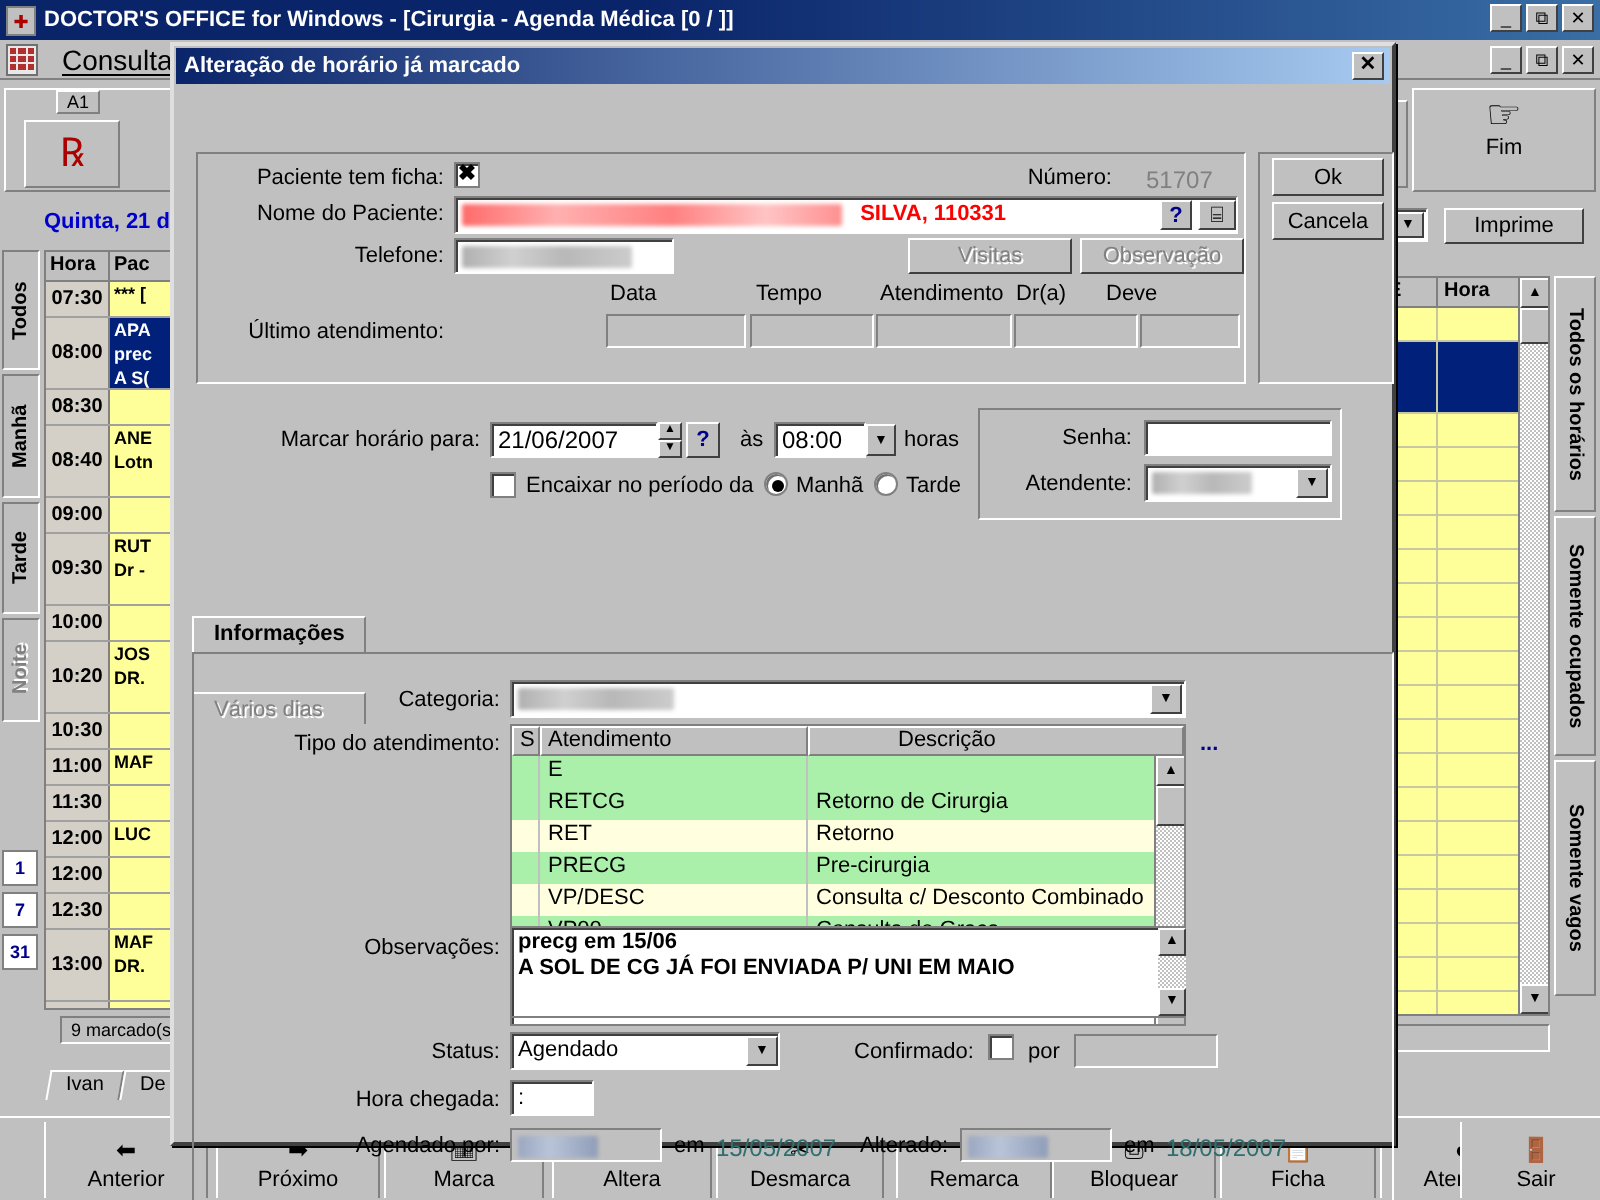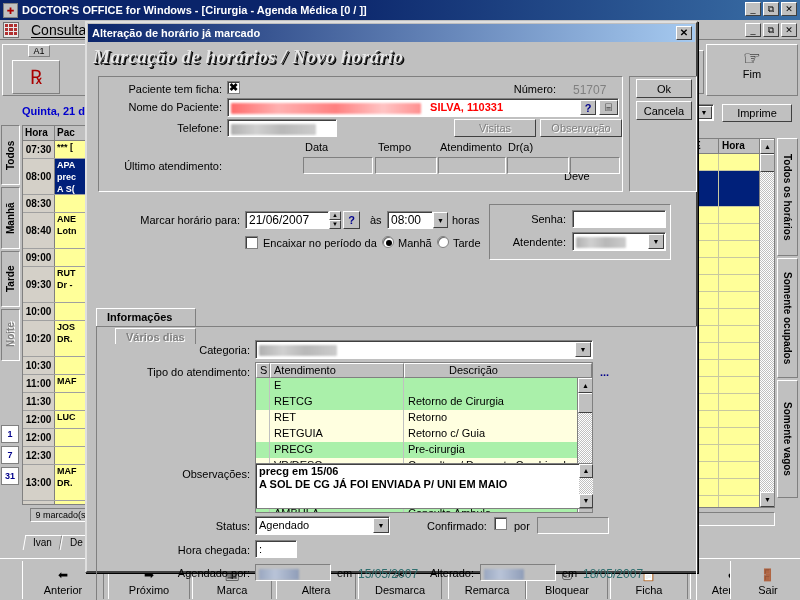--- a/index.html
+++ b/index.html
@@ -304,22 +304,22 @@
     font-size: 7px; text-align: center; display: flex; align-items: center; justify-content: center;
   }
 
   
   .dtabs { position: absolute; left: 6px; top: 238px; display: flex; flex-direction: column; }
   .dtab {
     background: #c0c0c0; border: 1px solid #fff; border-bottom: none;
     border-right-color: #808080; padding: 2px 10px 3px 10px; font-size: 11px;
     font-weight: bold; position: relative; top: 0;
   }
-  .dtab.inactive { font-weight: bold; color: #808080; text-shadow: 1px 1px 0 #fff;
-                   top: 2px; padding-bottom: 1px; margin-left: 19px; }
+  .dtab.inactive { font-weight: normal; color: #808080; text-shadow: 1px 1px 0 #fff;
+                   top: 20px; padding-bottom: 1px; }
 
   
   .listwrap {
     position: absolute; background: #fff;
     border: 1px solid #808080; box-shadow: inset 1px 1px 0 #404040;
     overflow: hidden;
   }
   .lhdr { display: flex; height: 15px; background: #c0c0c0; }
   .lhdr > div {
     border: 1px solid #fff; border-right-color: #808080; border-bottom-color: #808080;
@@ -694,21 +694,20 @@
           <div class="lbl" style="position: static;">Sair</div>
         </div>
       </div>
   </div>
 
   <div class="dialog">
     <div class="dlg-titlebar">
       <span>Alteração de horário já marcado</span>
     </div>
     <div class="dlg-close">✕</div>
-    <div class="dlg-heading">Marcação de horários / Novo horário</div>
 
     <div class="dlg-body">
 
       <div class="group" style="left:8px; top:6px; width:525px; height:116px;"></div>
 
       <div class="lbl r" style="left:20px; top:13px; width:112px;">Paciente tem ficha:</div>
       <div class="checkbox" style="left:137px; top:11px;">✖</div>
 
       <div class="lbl r" style="left:390px; top:13px; width:76px;">Número:</div>
       <div class="lbl" style="left:483px; top:13px; color:#808080; font-size:12px;">51707</div>
@@ -725,21 +724,21 @@
       <div class="field" style="left:137px; top:49px; width:110px; height:18px;">
         <span class="redaction" style="width:85px;"></span>
       </div>
       <div class="btn disabled" style="left:364px; top:49px; width:82px; height:18px;">Visitas</div>
       <div class="btn disabled" style="left:450px; top:49px; width:82px; height:18px;">Observação</div>
 
       <div class="lbl" style="left:215px; top:71px;">Data</div>
       <div class="lbl" style="left:288px; top:71px;">Tempo</div>
       <div class="lbl" style="left:350px; top:71px;">Atendimento</div>
       <div class="lbl" style="left:418px; top:71px;">Dr(a)</div>
-      <div class="lbl" style="left:474px; top:71px;margin-top:29px;">Deve</div>
+      <div class="lbl" style="left:463px; top:71px;">Deve</div>
 
       <div class="lbl r" style="left:20px; top:90px; width:112px;">Último atendimento:</div>
       <div class="field gray" style="left:213px; top:87px; width:70px; height:17px;"></div>
       <div class="field gray" style="left:285px; top:87px; width:62px; height:17px;"></div>
       <div class="field gray" style="left:348px; top:87px; width:68px; height:17px;"></div>
       <div class="field gray" style="left:417px; top:87px; width:62px; height:17px;"></div>
       <div class="field gray" style="left:480px; top:87px; width:50px; height:17px;"></div>
 
       <div class="group" style="left:539px; top:6px; width:68px; height:116px;"></div>
       <div class="btn" style="left:546px; top:9px; width:56px; height:19px;">Ok</div>
@@ -801,25 +800,20 @@
             </div>
             <div class="lrow even">
               <div class="lc-s"></div>
               <div class="lc-cod">RETCG</div>
               <div class="lc-des">Retorno de Cirurgia</div>
             </div>
             <div class="lrow odd">
               <div class="lc-s"></div>
               <div class="lc-cod">RET</div>
               <div class="lc-des">Retorno</div>
-            </div>
-            <div class="lrow odd">
-              <div class="lc-s"></div>
-              <div class="lc-cod">RETGUIA</div>
-              <div class="lc-des">Retorno c/ Guia</div>
             </div>
             <div class="lrow even">
               <div class="lc-s"></div>
               <div class="lc-cod">PRECG</div>
               <div class="lc-des">Pre-cirurgia</div>
             </div>
             <div class="lrow odd">
               <div class="lc-s"></div>
               <div class="lc-cod">VP/DESC</div>
               <div class="lc-des">Consulta c/ Desconto Combinado</div>

